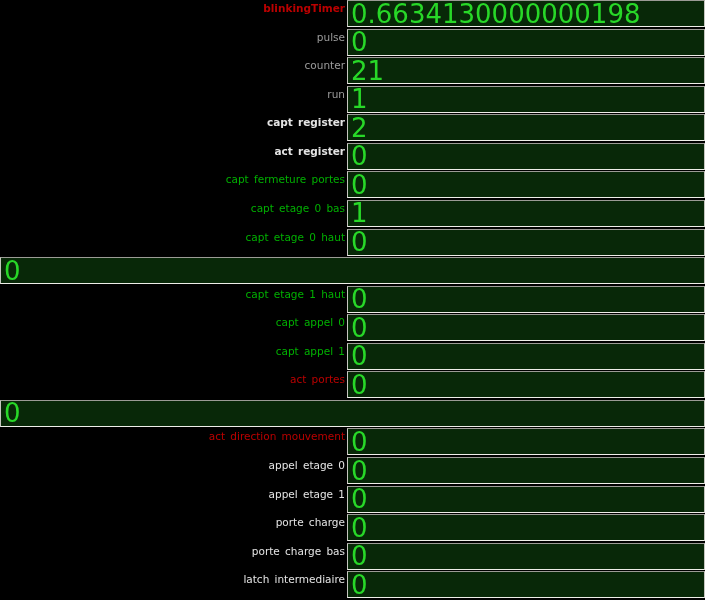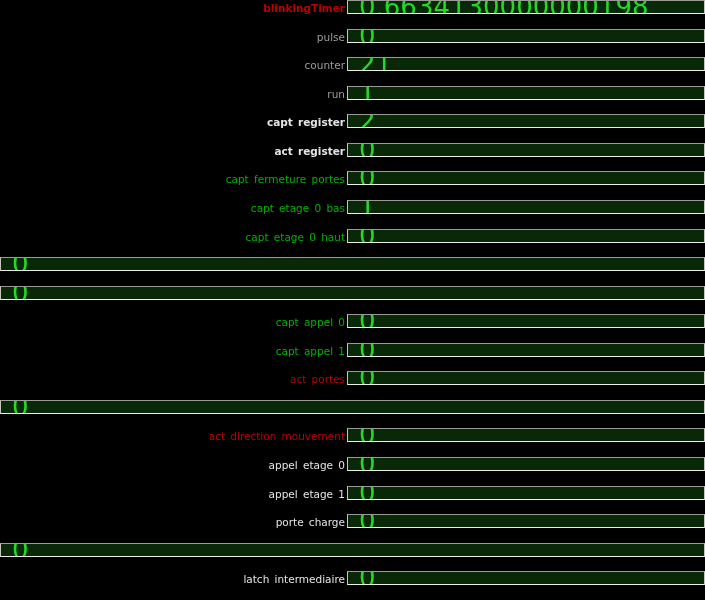--- a/index.html
+++ b/index.html
@@ -31,28 +31,28 @@
     white-space: nowrap;
     overflow: hidden;
   }
   .label-red   { color: var(--label-red,   #bb0000); }
   .label-gray  { color: var(--label-gray,  #9c9c9c); }
   .label-white { color: var(--label-white, #e4e4e4); }
   .label-green { color: var(--label-green, #00b000); }
   .bold { font-weight: bold; }
   .value-cell {
     flex: 1;
-    height: 14px;
+    height: 27px;
     box-sizing: border-box;
     background: var(--box-bg, #082808);
     border: 1px solid;
     border-color: #9b9b95 var(--border-color, #c6c6c0) #eeeee8 var(--border-color, #c6c6c0);
     display: flex;
     align-items: center;
-    padding-left: 11px;
+    padding-left: 3px;
     font-size: 26px;
     line-height: 1;
     color: var(--value-color, #28d828);
     white-space: nowrap;
     overflow: hidden;
   }
 </style>
 </head>
 <body>
 
@@ -100,20 +100,21 @@
   <div class="row">
     <div class="label-cell label-green">capt_etage_0_haut</div>
     <div class="value-cell">0</div>
   </div>
 
   <div class="row">
     <div class="value-cell">0</div>
   </div>
 
   <div class="row">
+    <div class="label-cell label-green">capt_etage_1_haut</div>
     <div class="value-cell">0</div>
   </div>
 
   <div class="row">
     <div class="label-cell label-green">capt_appel_0</div>
     <div class="value-cell">0</div>
   </div>
 
   <div class="row">
     <div class="label-cell label-green">capt_appel_1</div>
@@ -143,20 +144,21 @@
     <div class="label-cell label-white">appel_etage_1</div>
     <div class="value-cell">0</div>
   </div>
 
   <div class="row">
     <div class="label-cell label-white">porte_charge</div>
     <div class="value-cell">0</div>
   </div>
 
   <div class="row">
+    <div class="label-cell label-white">porte_charge_bas</div>
     <div class="value-cell">0</div>
   </div>
 
   <div class="row">
     <div class="label-cell label-white">latch_intermediaire</div>
     <div class="value-cell">0</div>
   </div>
 </main>
 
 </body></html>

